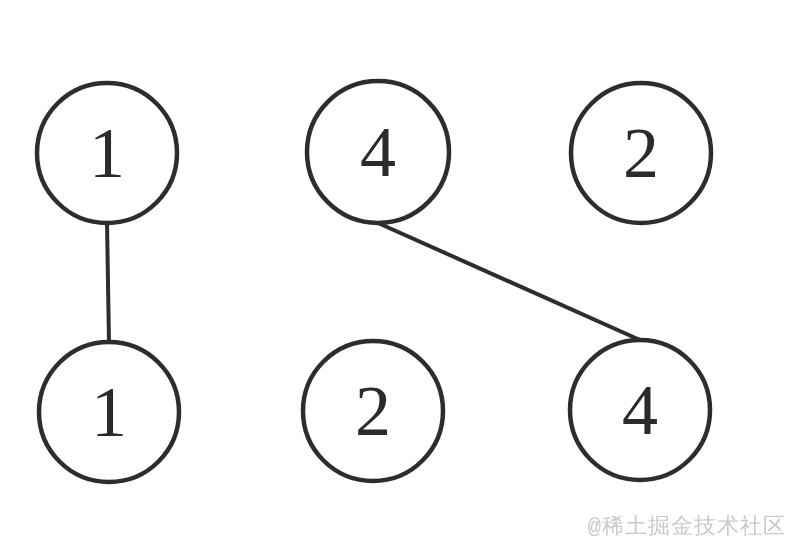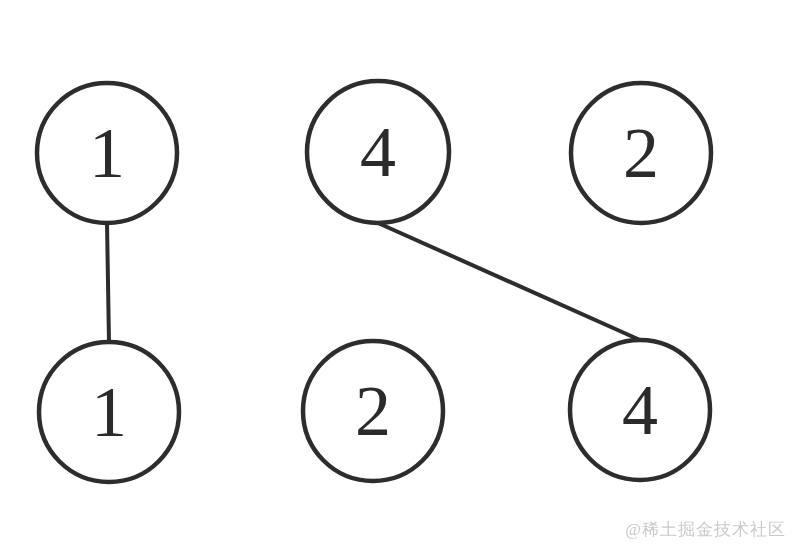--- a/index.html
+++ b/index.html
@@ -25,23 +25,23 @@
     height: 546px;
   }
   .node-label {
     font-family: "Liberation Serif", "DejaVu Serif", serif;
     font-size: 72px;
   }
   .watermark {
     position: absolute;
     right: 12px;
     bottom: 5px;
-    font-size: 17px;
+    font-size: 22px;
     letter-spacing: 1px;
-    font-family: Liberation Serif, serif;
+    font-family: Liberation Mono, monospace;
     user-select: none;
   }
 </style>
 </head>
 <body>
 
 <div class="stage">
   <svg viewBox="0 0 798 546" xmlns="http://www.w3.org/2000/svg">
     <g id="edges-layer">
         <line x1="107" y1="223" x2="109" y2="342" stroke="#2d2d2d" stroke-width="4"></line>

